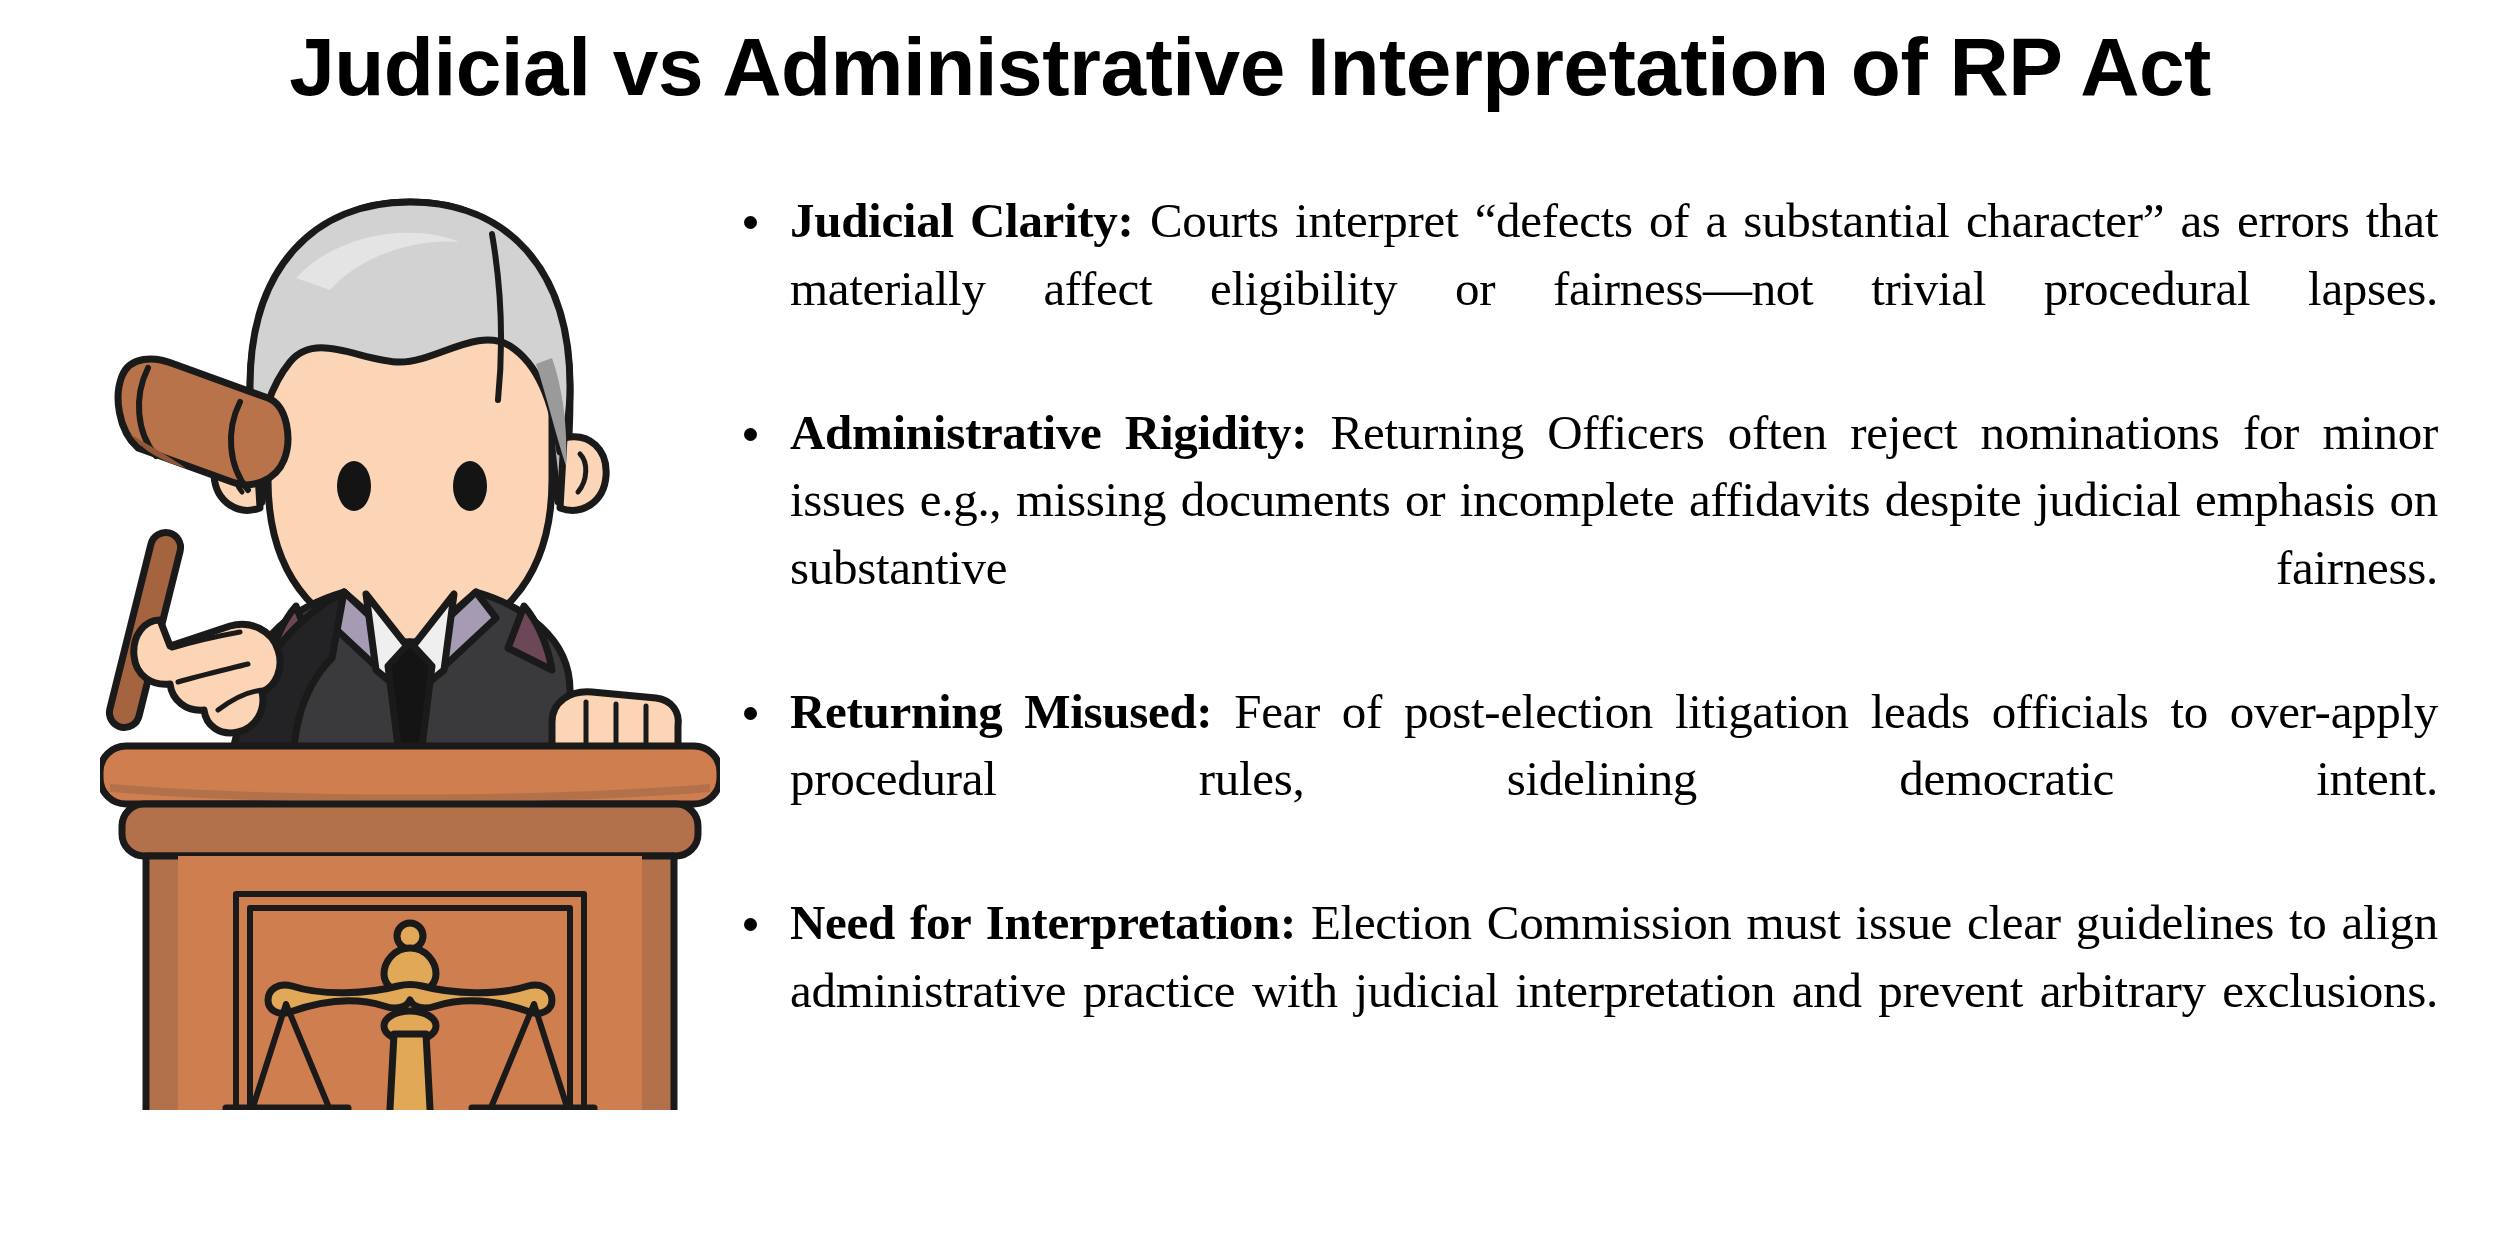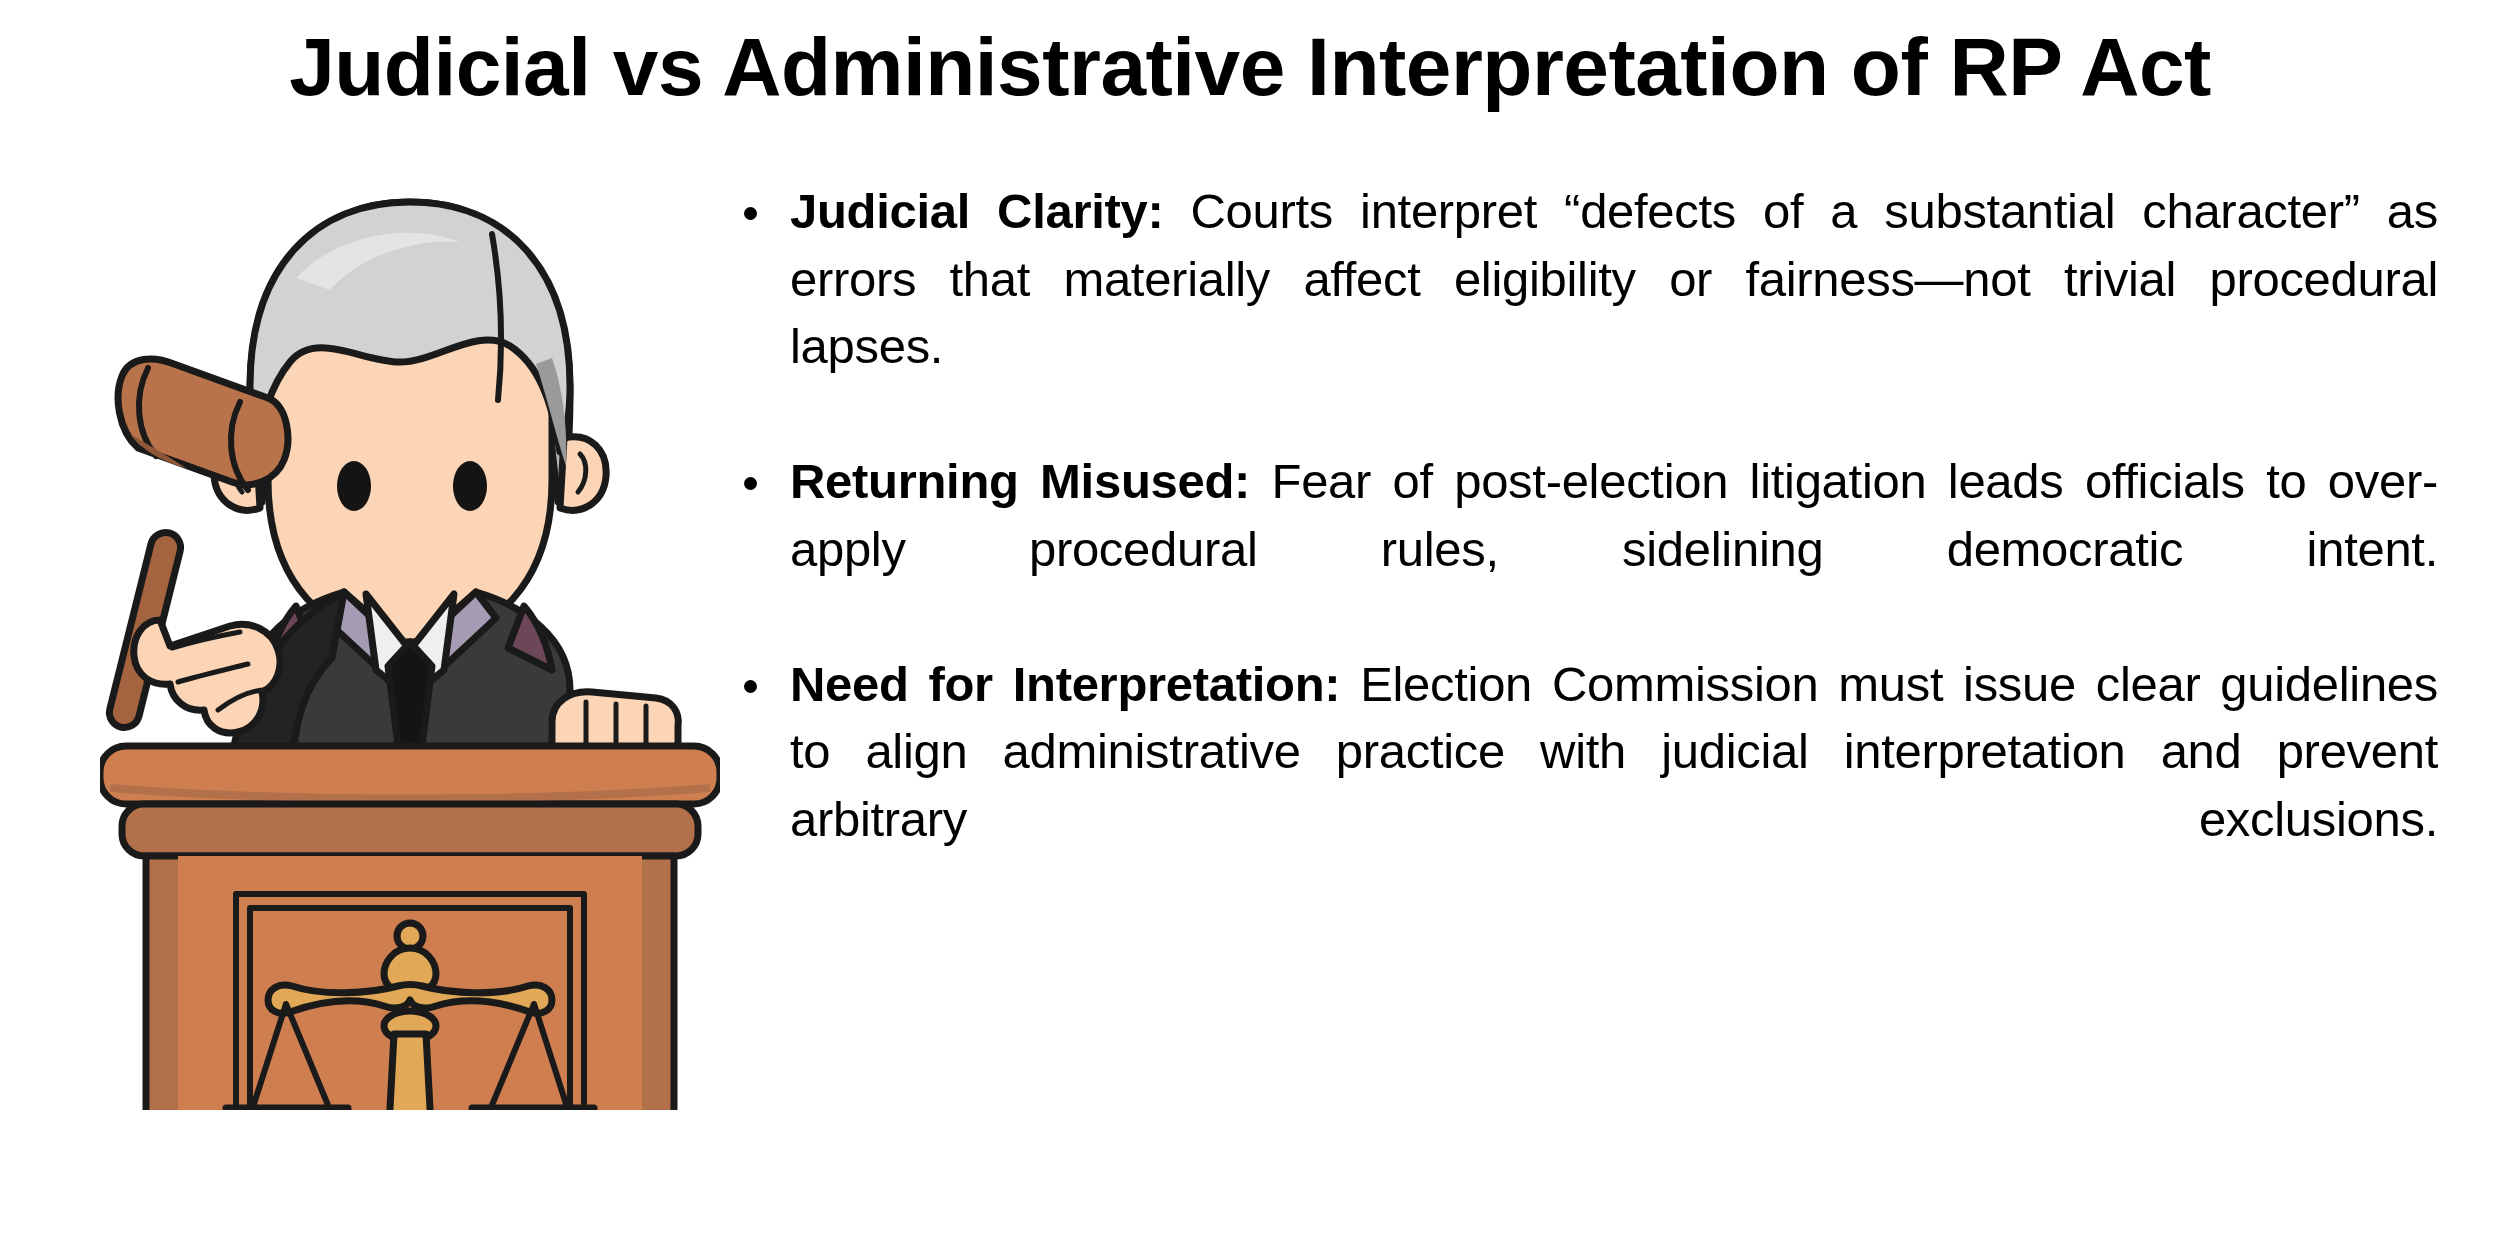--- a/index.html
+++ b/index.html
@@ -56,22 +56,22 @@
     width: 1706px;
   }
   ul.blist {
     margin: 0;
     padding: 0;
     list-style: none;
   }
   ul.blist > li {
     position: relative;
     padding-left: 58px;
-    margin: 0 0 0 0;
-    font-family: Liberation Sans, sans-serif;
+    margin: 9px 0 0 0;
+    font-family: Liberation Serif, serif;
     font-size: 49px;
     line-height: 67.5px;
     color: #000000;
     text-align: justify;
     text-justify: inter-word;
     letter-spacing: -0.3px;
   }
   ul.blist > li::before {
     content: "";
     position: absolute;
@@ -216,20 +216,23 @@
       </g>
     </svg>
   </div>
 
   <div id="bullets">
     <ul class="blist">
       <li>
         <span class="lead">Judicial Clarity:</span><span class="body"> Courts interpret “defects of a substantial character” as errors that materially affect eligibility or fairness—not trivial procedural lapses.</span>
       </li>
       <li>
+        <span class="lead">Administrative Rigidity:</span><span class="body"> Returning Officers often reject nominations for minor issues e.g., missing documents or incomplete affidavits despite judicial emphasis on substantive fairness.</span>
+      </li>
+      <li>
         <span class="lead">Returning Misused:</span><span class="body"> Fear of post-election litigation leads officials to over-apply procedural rules, sidelining democratic intent.</span>
       </li>
       <li>
         <span class="lead">Need for Interpretation:</span><span class="body"> Election Commission must issue clear guidelines to align administrative practice with judicial interpretation and prevent arbitrary exclusions.</span>
       </li>
     </ul>
   </div>
 
 </div>
 

